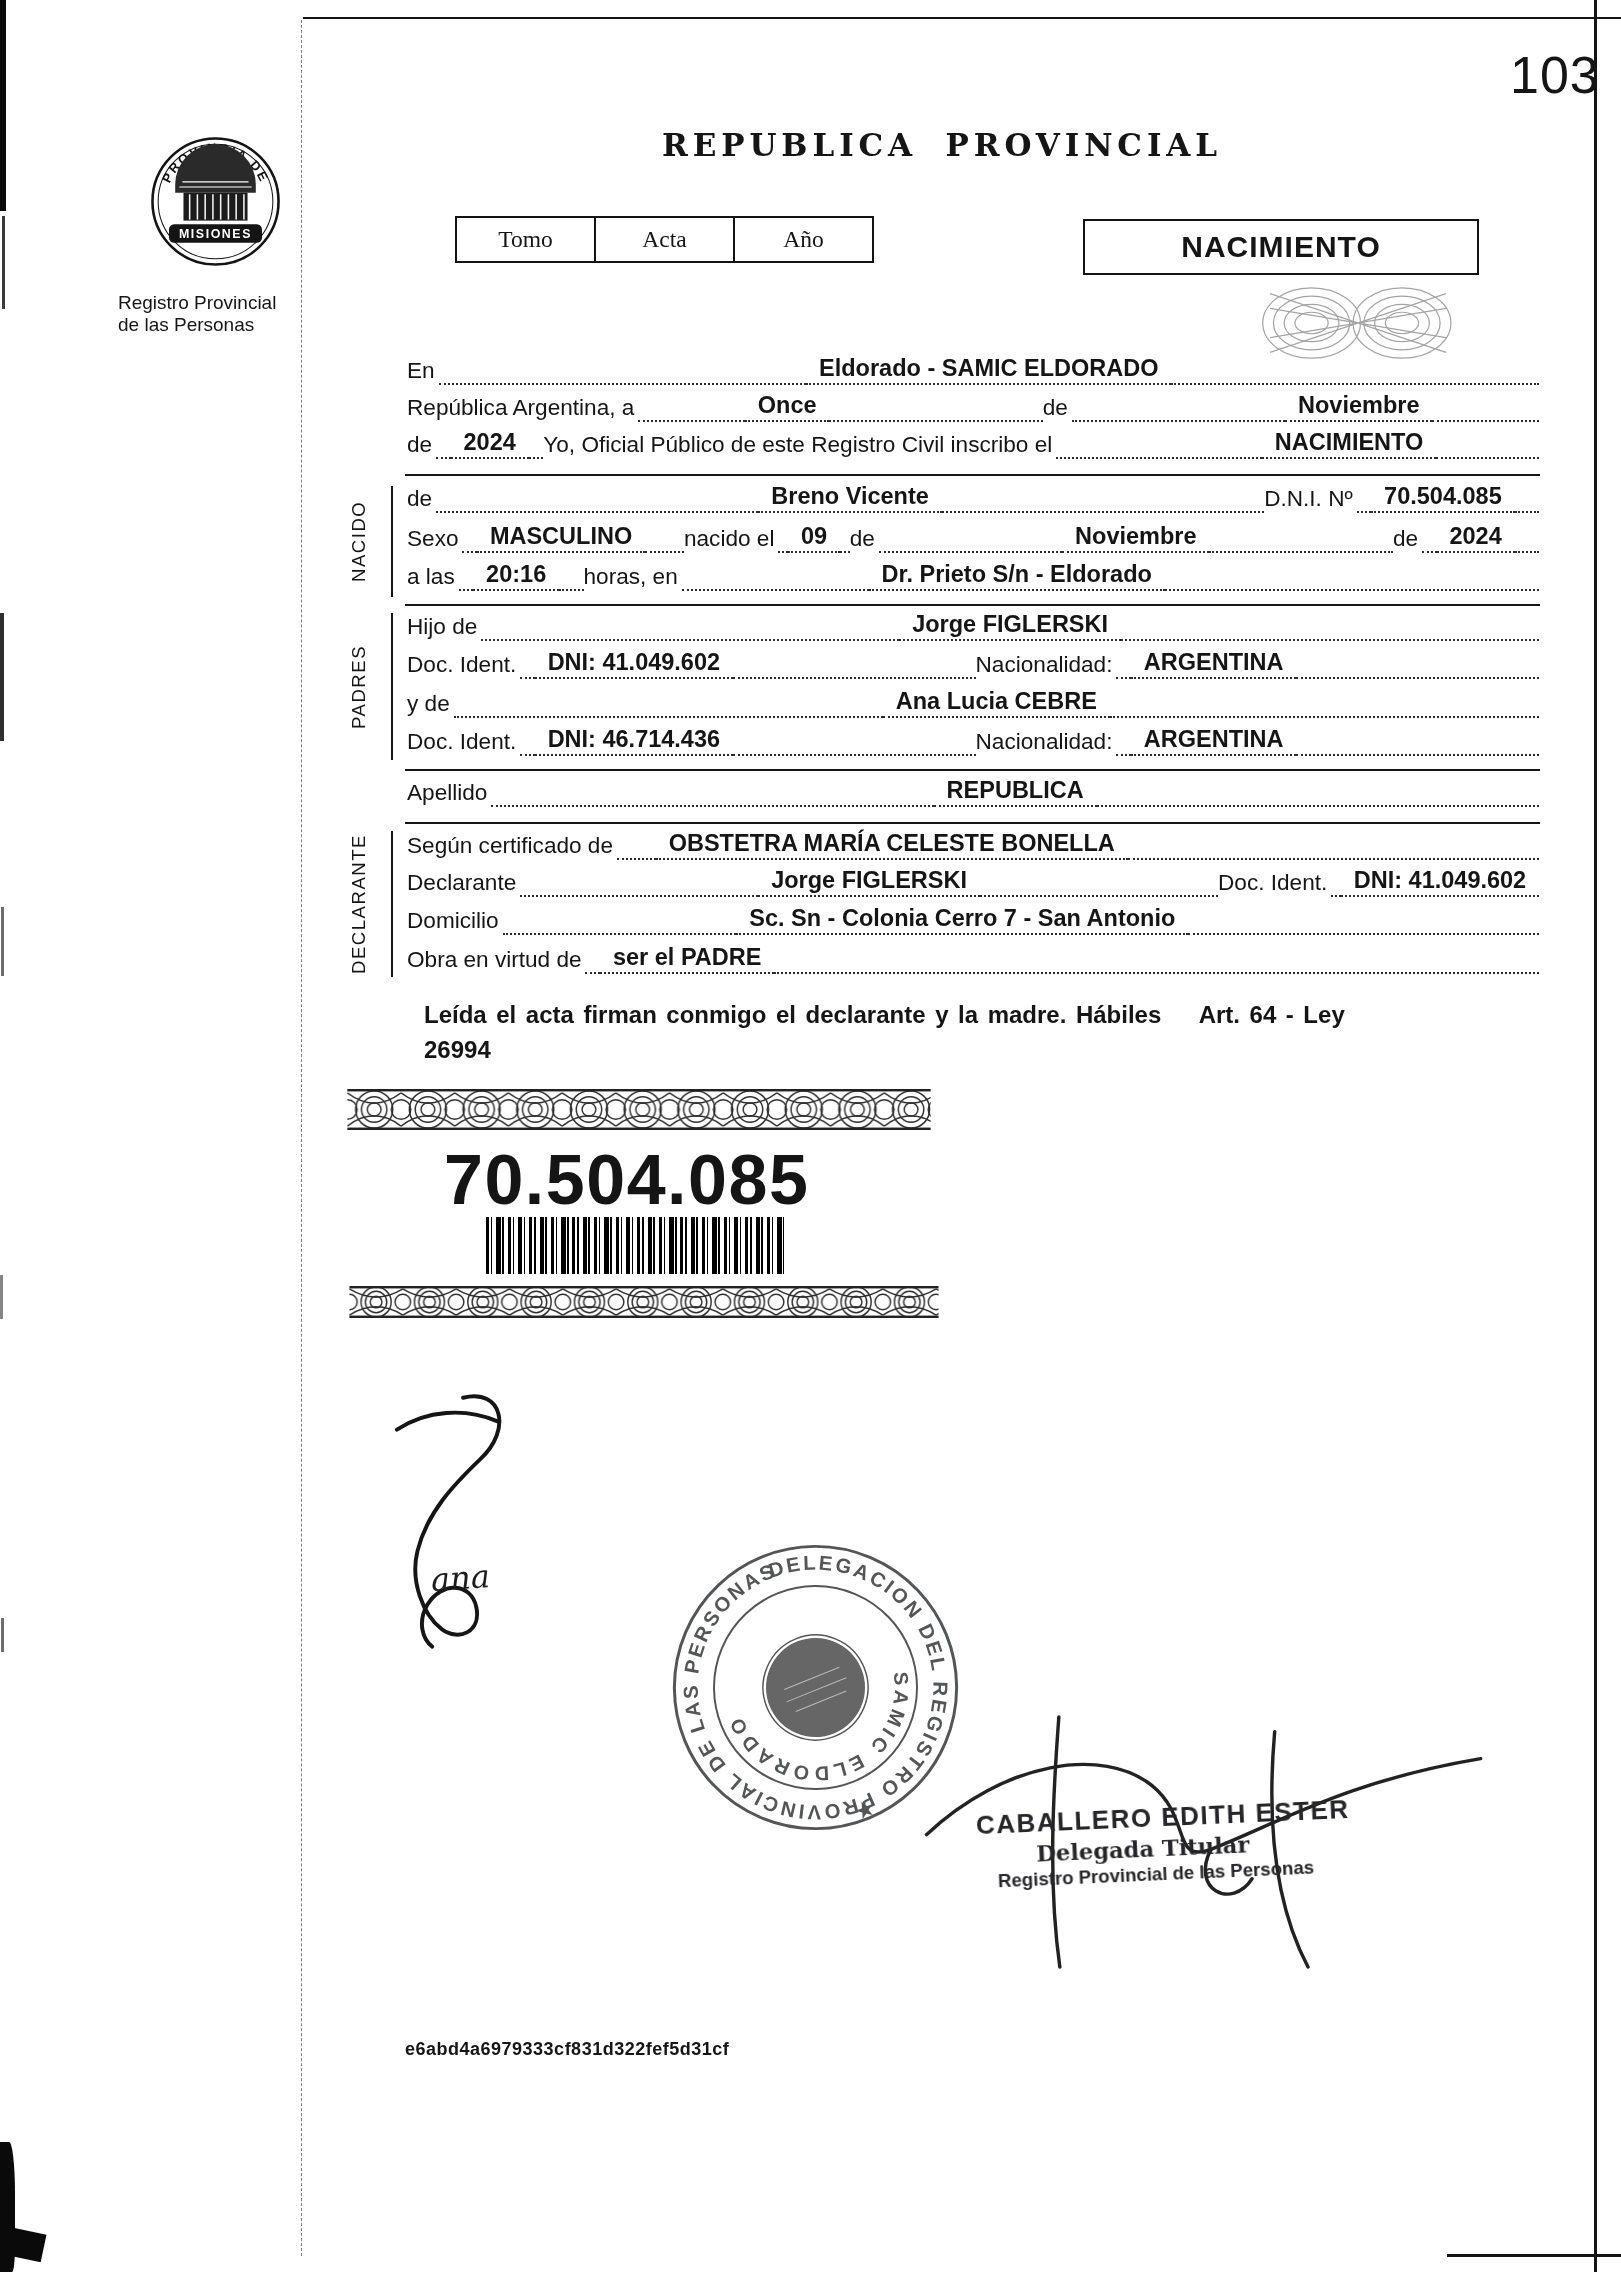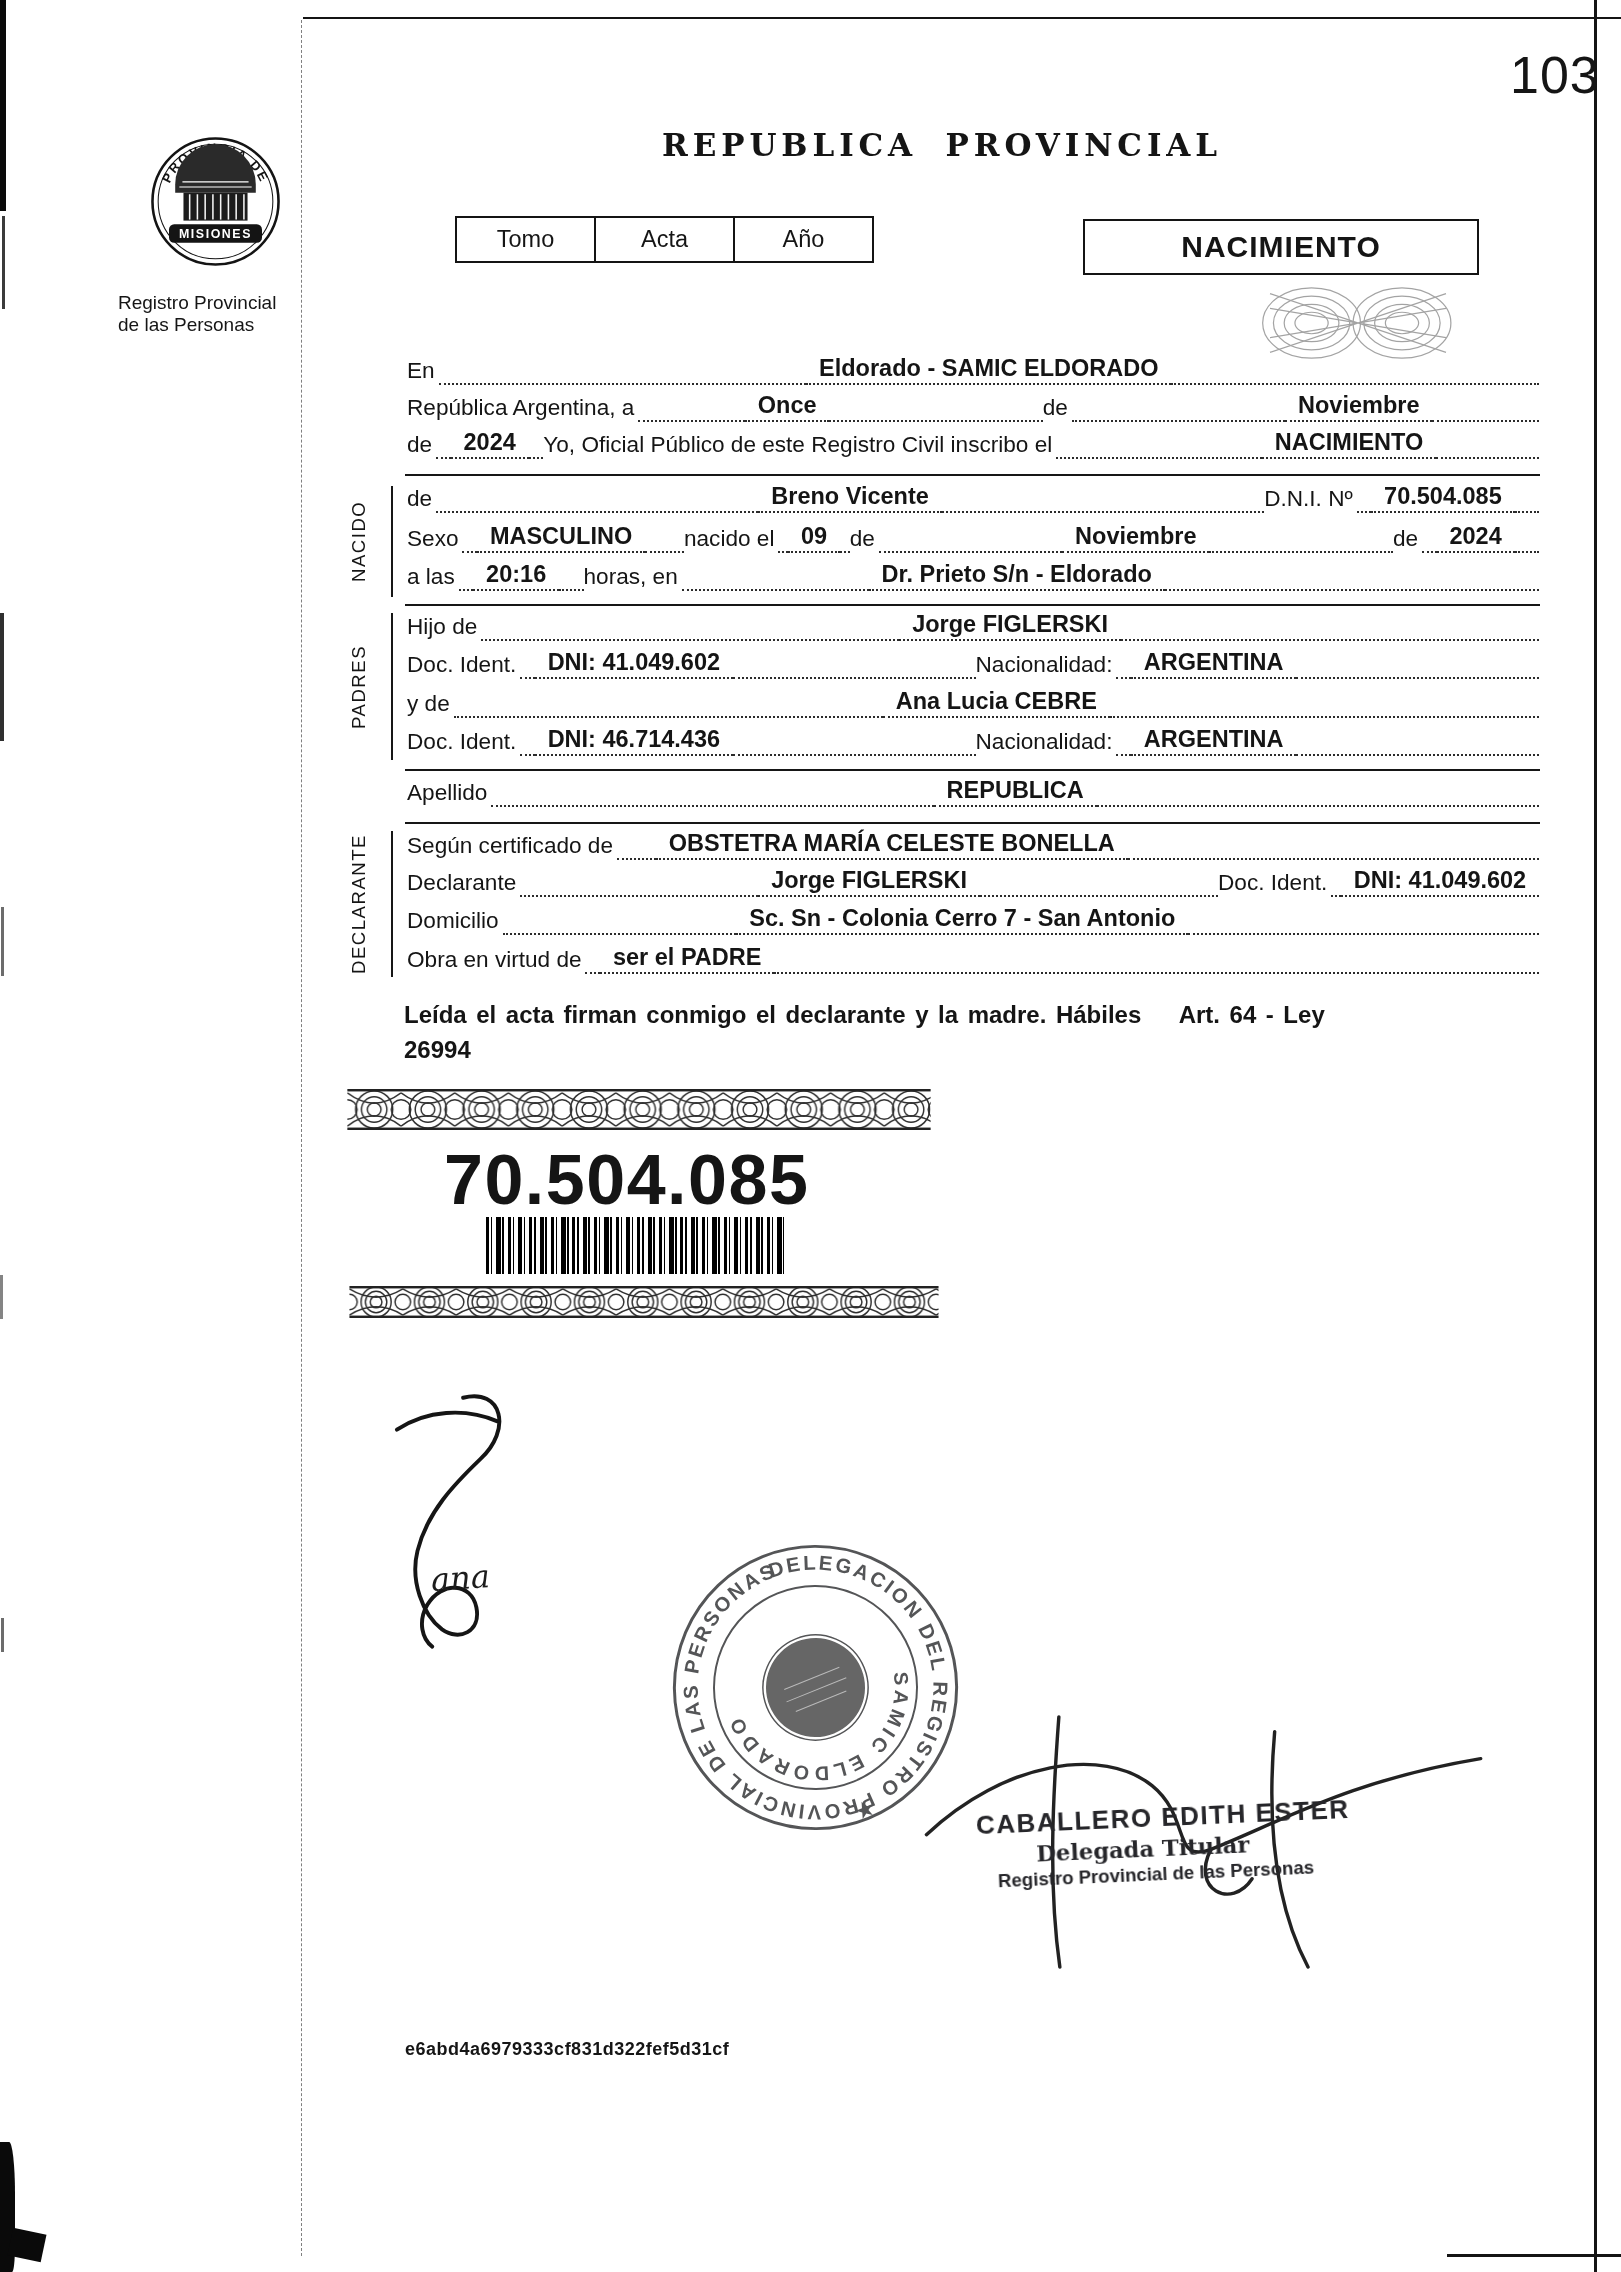--- a/index.html
+++ b/index.html
@@ -18,21 +18,21 @@
 
   .page-number{position:absolute;left:1510px;top:45px;font-size:52px;font-weight:500;letter-spacing:1px;}
 
   
   .logo-wrap{position:absolute;left:138px;top:124px;width:155px;}
   .logo-caption{position:absolute;left:118px;top:292px;width:196px;font-size:19px;line-height:1.15;}
 
   
   .doc-title{position:absolute;left:611px;top:127px;width:662px;text-align:center;
     font-family:"DejaVu Serif", serif;font-weight:bold;font-size:31px;letter-spacing:4.9px;word-spacing:12.8px;}
-  .rec-table{position:absolute;left:455px;top:216px;border-collapse:collapse;}
+  .rec-table{position:absolute;left:455px;top:216px;border-collapse:collapse;font-family:Liberation Serif, serif;}
   .rec-table th,.rec-table td{border:2px solid #141414;width:137px;height:43px;text-align:center;
     font-size:23.5px;font-weight:normal;padding:0;}
   .act-box{position:absolute;left:1083px;top:219px;width:392px;height:52px;border:2.5px solid #141414;
     display:flex;align-items:center;justify-content:center;font-size:30px;font-weight:600;letter-spacing:1px;}
   .intaglio{position:absolute;left:1255px;top:279px;width:206px;height:88px;opacity:.8;}
 
   
   .frow{position:absolute;left:407px;width:1132px;height:31px;display:flex;align-items:flex-end;
     font-size:22.6px;line-height:1.15;}
   .frow .l{white-space:nowrap;padding:0 3.9px 1px 0;}
@@ -40,21 +40,21 @@
   .frow .v{font-weight:bold;font-size:23.5px;white-space:nowrap;text-align:center;
     padding:0 12.8px 1px;border-bottom:2px dotted #2b2b2b;}
   .f1{flex:1;} .f2{flex:2;} .f3{flex:3;}
   .w20{flex:0 0 9.8px;} .w30{flex:0 0 14.7px;} .w50{flex:0 0 24.5px;} .w80{flex:0 0 39px;}
 
   .hline{position:absolute;left:405px;width:1135px;height:0;border-top:2px solid #161616;}
   .vline{position:absolute;left:391px;width:0;border-left:2px solid #161616;}
   .sidelabel{position:absolute;left:344px;width:30px;display:flex;align-items:center;justify-content:center;
     writing-mode:vertical-rl;transform:rotate(180deg);font-size:18.6px;letter-spacing:1.5px;}
 
-  .closing{position:absolute;left:404px;top:998px;width:1113px;font-size:24px;font-weight:bold;
+  .closing{position:absolute;left:424px;top:998px;width:1113px;font-size:24px;font-weight:bold;
     line-height:1.45;white-space:pre-wrap;word-spacing:2.9px;}
 
   
   .band{position:absolute;left:346px;}
   .dni-big{position:absolute;left:444px;top:1140px;font-size:70px;font-weight:bold;letter-spacing:1.5px;}
   .barcode{position:absolute;left:486px;top:1217px;width:299px;height:57px;
     background:repeating-linear-gradient(90deg,#000 0 2.9px,#fff 2.9px 4.9px,#000 4.9px 6.4px,#fff 6.4px 10.3px,#000 10.3px 14.7px,#fff 14.7px 16px,#000 16px 17.7px,#fff 17.7px 21.6px);}
 
   
   .sig1{position:absolute;left:338px;top:1383px;width:211px;height:270px;}

